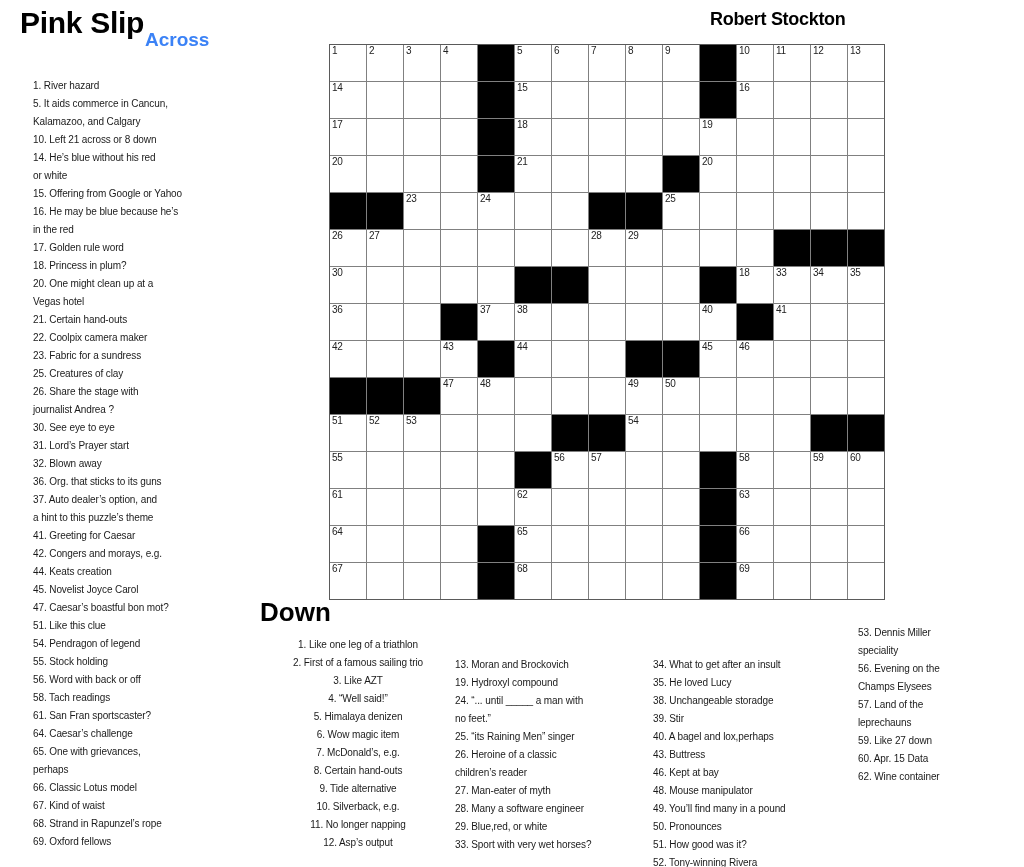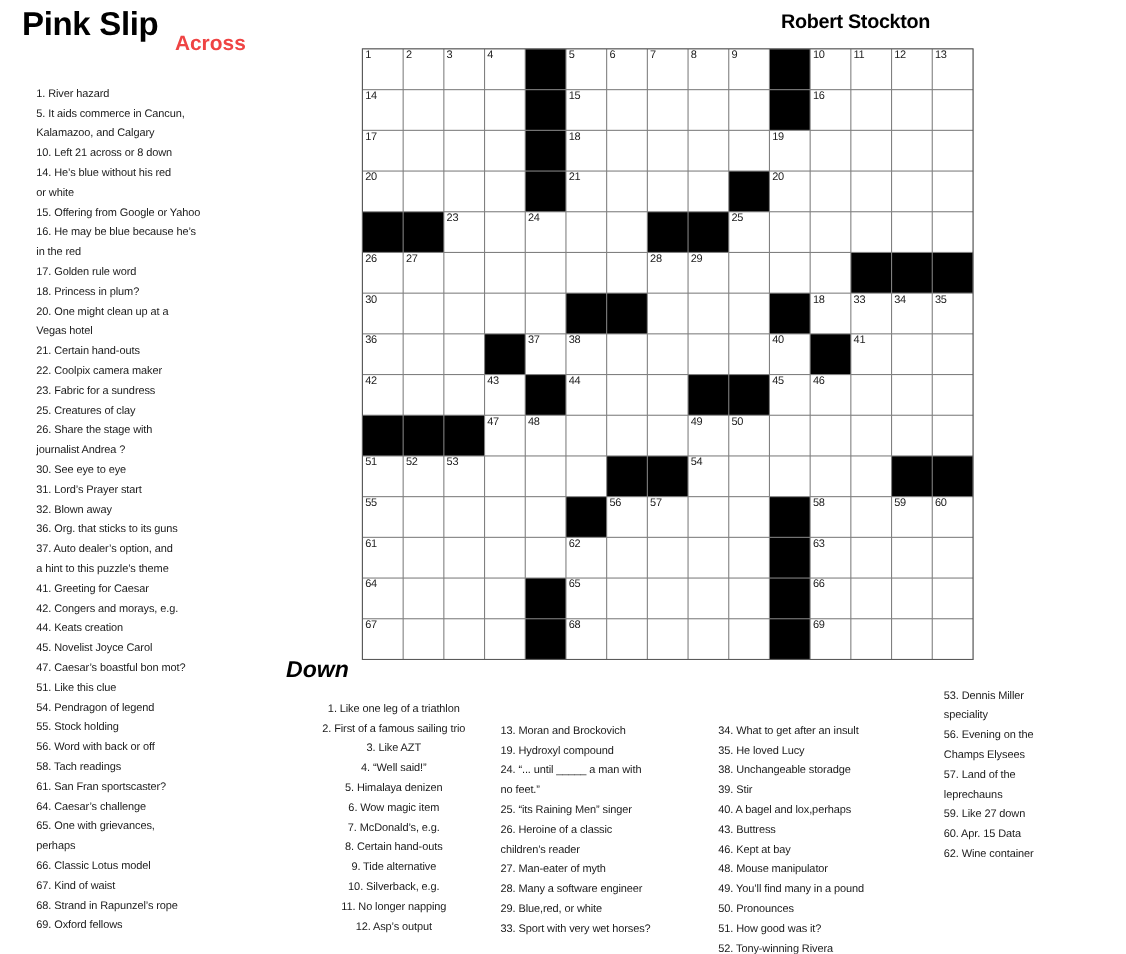--- a/index.html
+++ b/index.html
@@ -3,22 +3,22 @@
 <meta charset="utf-8">
 <style>
   html,body{margin:0;padding:0;}
   body{
     width:1024px;height:867px;background:#ffffff;overflow:hidden;position:relative;
     font-family:"Liberation Sans","DejaVu Sans",sans-serif;color:#1a1a1a;
   }
   .abs{position:absolute;}
   .title{left:20px;top:6px;font-size:30px;font-weight:bold;color:#000;letter-spacing:-0.3px;}
   .author{left:710px;top:9px;font-size:18px;font-weight:bold;color:#000;letter-spacing:-0.3px;}
-  .across-head{left:145px;top:29px;font-size:19px;font-weight:bold;color:#ef4444;margin-left:14px;}
-  .down-head{left:260px;top:597px;font-size:21px;font-weight:bold;color:#000;font-style:italic;}
+  .across-head{left:145px;top:29px;font-size:19px;font-weight:bold;color:#3b82f6;}
+  .down-head{left:260px;top:597px;font-size:26px;font-weight:bold;color:#000;}
   .clues{font-size:10px;letter-spacing:-0.1px;white-space:nowrap;margin-top:28px;}
   .clue-line{height:18px;line-height:18px;}
   #across-list{left:33px;top:49px;width:295px;}
   #down-col-1{left:262px;top:608px;width:192px;text-align:center;}
   #down-col-2{left:455px;top:628px;width:198px;}
   #down-col-3{left:653px;top:628px;width:205px;}
   #down-col-4{left:858px;top:596px;width:160px;}
   #grid{
     left:329px;top:44px;
     display:grid;

